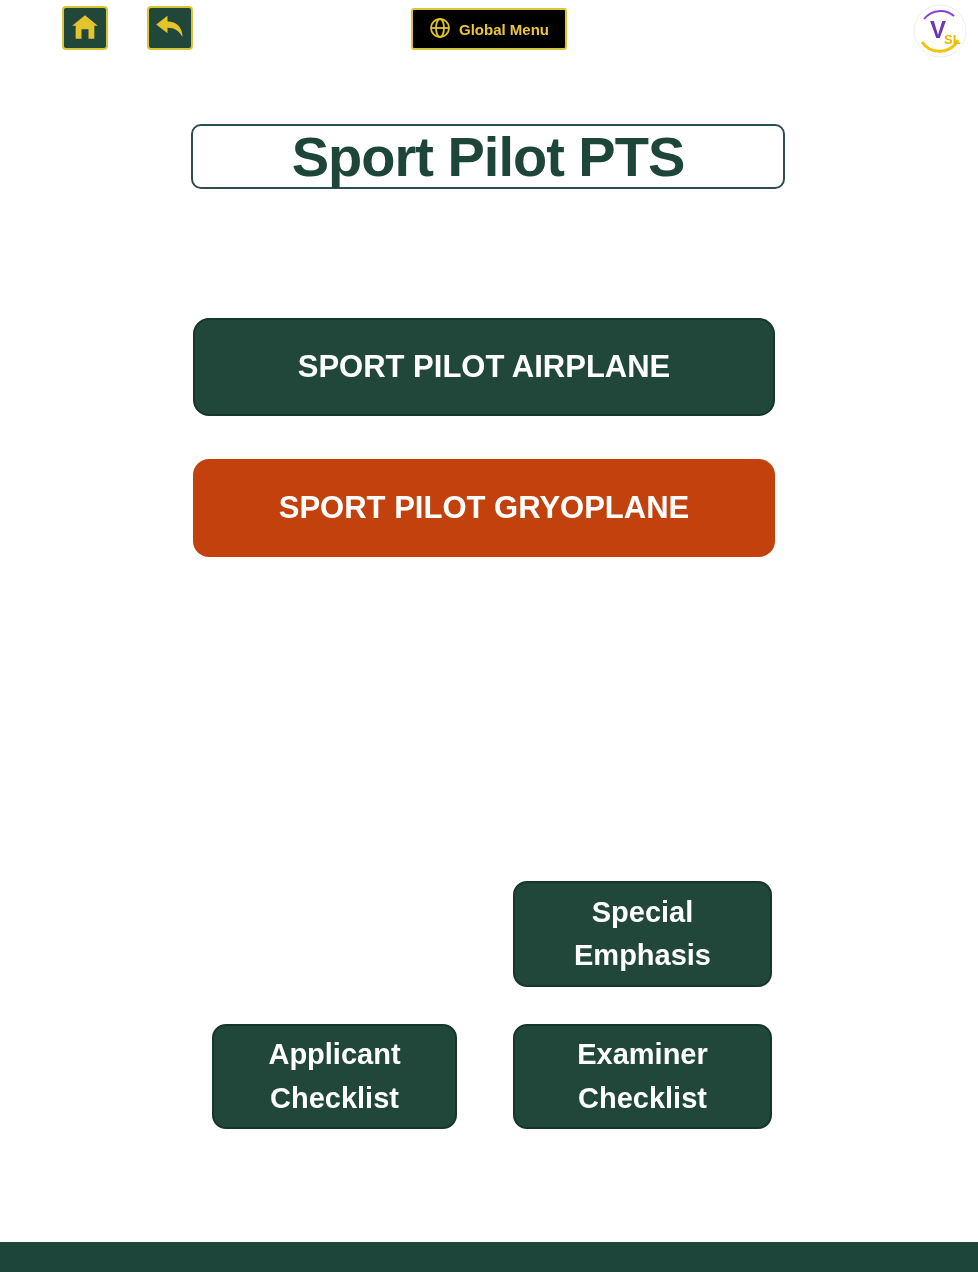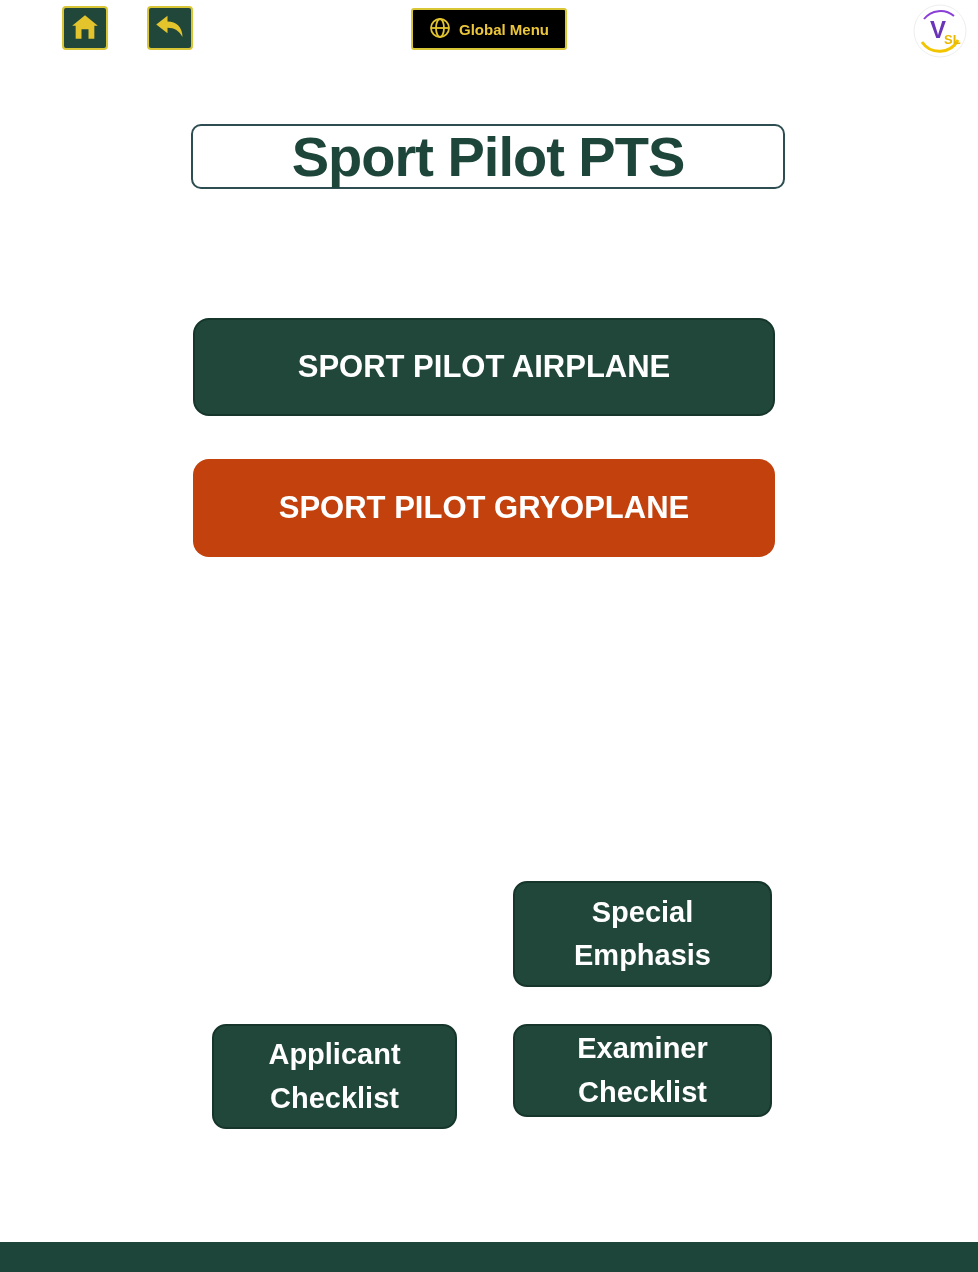--- a/index.html
+++ b/index.html
@@ -54,21 +54,21 @@
     position:absolute; background:#21473a; border:2px solid #16362b;
     box-sizing:border-box; border-radius:14px; cursor:pointer;
     color:#ffffff; font-weight:bold; font-size:29px; line-height:1.5;
     font-family:"Liberation Sans", sans-serif;
     display:flex; align-items:center; justify-content:center;
     text-align:center; white-space:pre-line;
   }
   .toc-btn       { left:192px; top:881px;  width:273px; height:106px; }
   .special-btn   { left:513px; top:881px;  width:259px; height:106px; }
   .applicant-btn { left:192px; top:1024px; width:245px; height:105px;margin-left:20px; }
-  .examiner-btn  { left:513px; top:1024px; width:259px; height:93px; }
+  .examiner-btn  { left:513px; top:1024px; width:259px; height:105px; }
 
   .bottom-bar {
     position:absolute; left:0; top:1242px; width:978px; height:30px;
     background:#1d4539;
   }
 </style>
 </head>
 <body>
 
 <div class="page">

